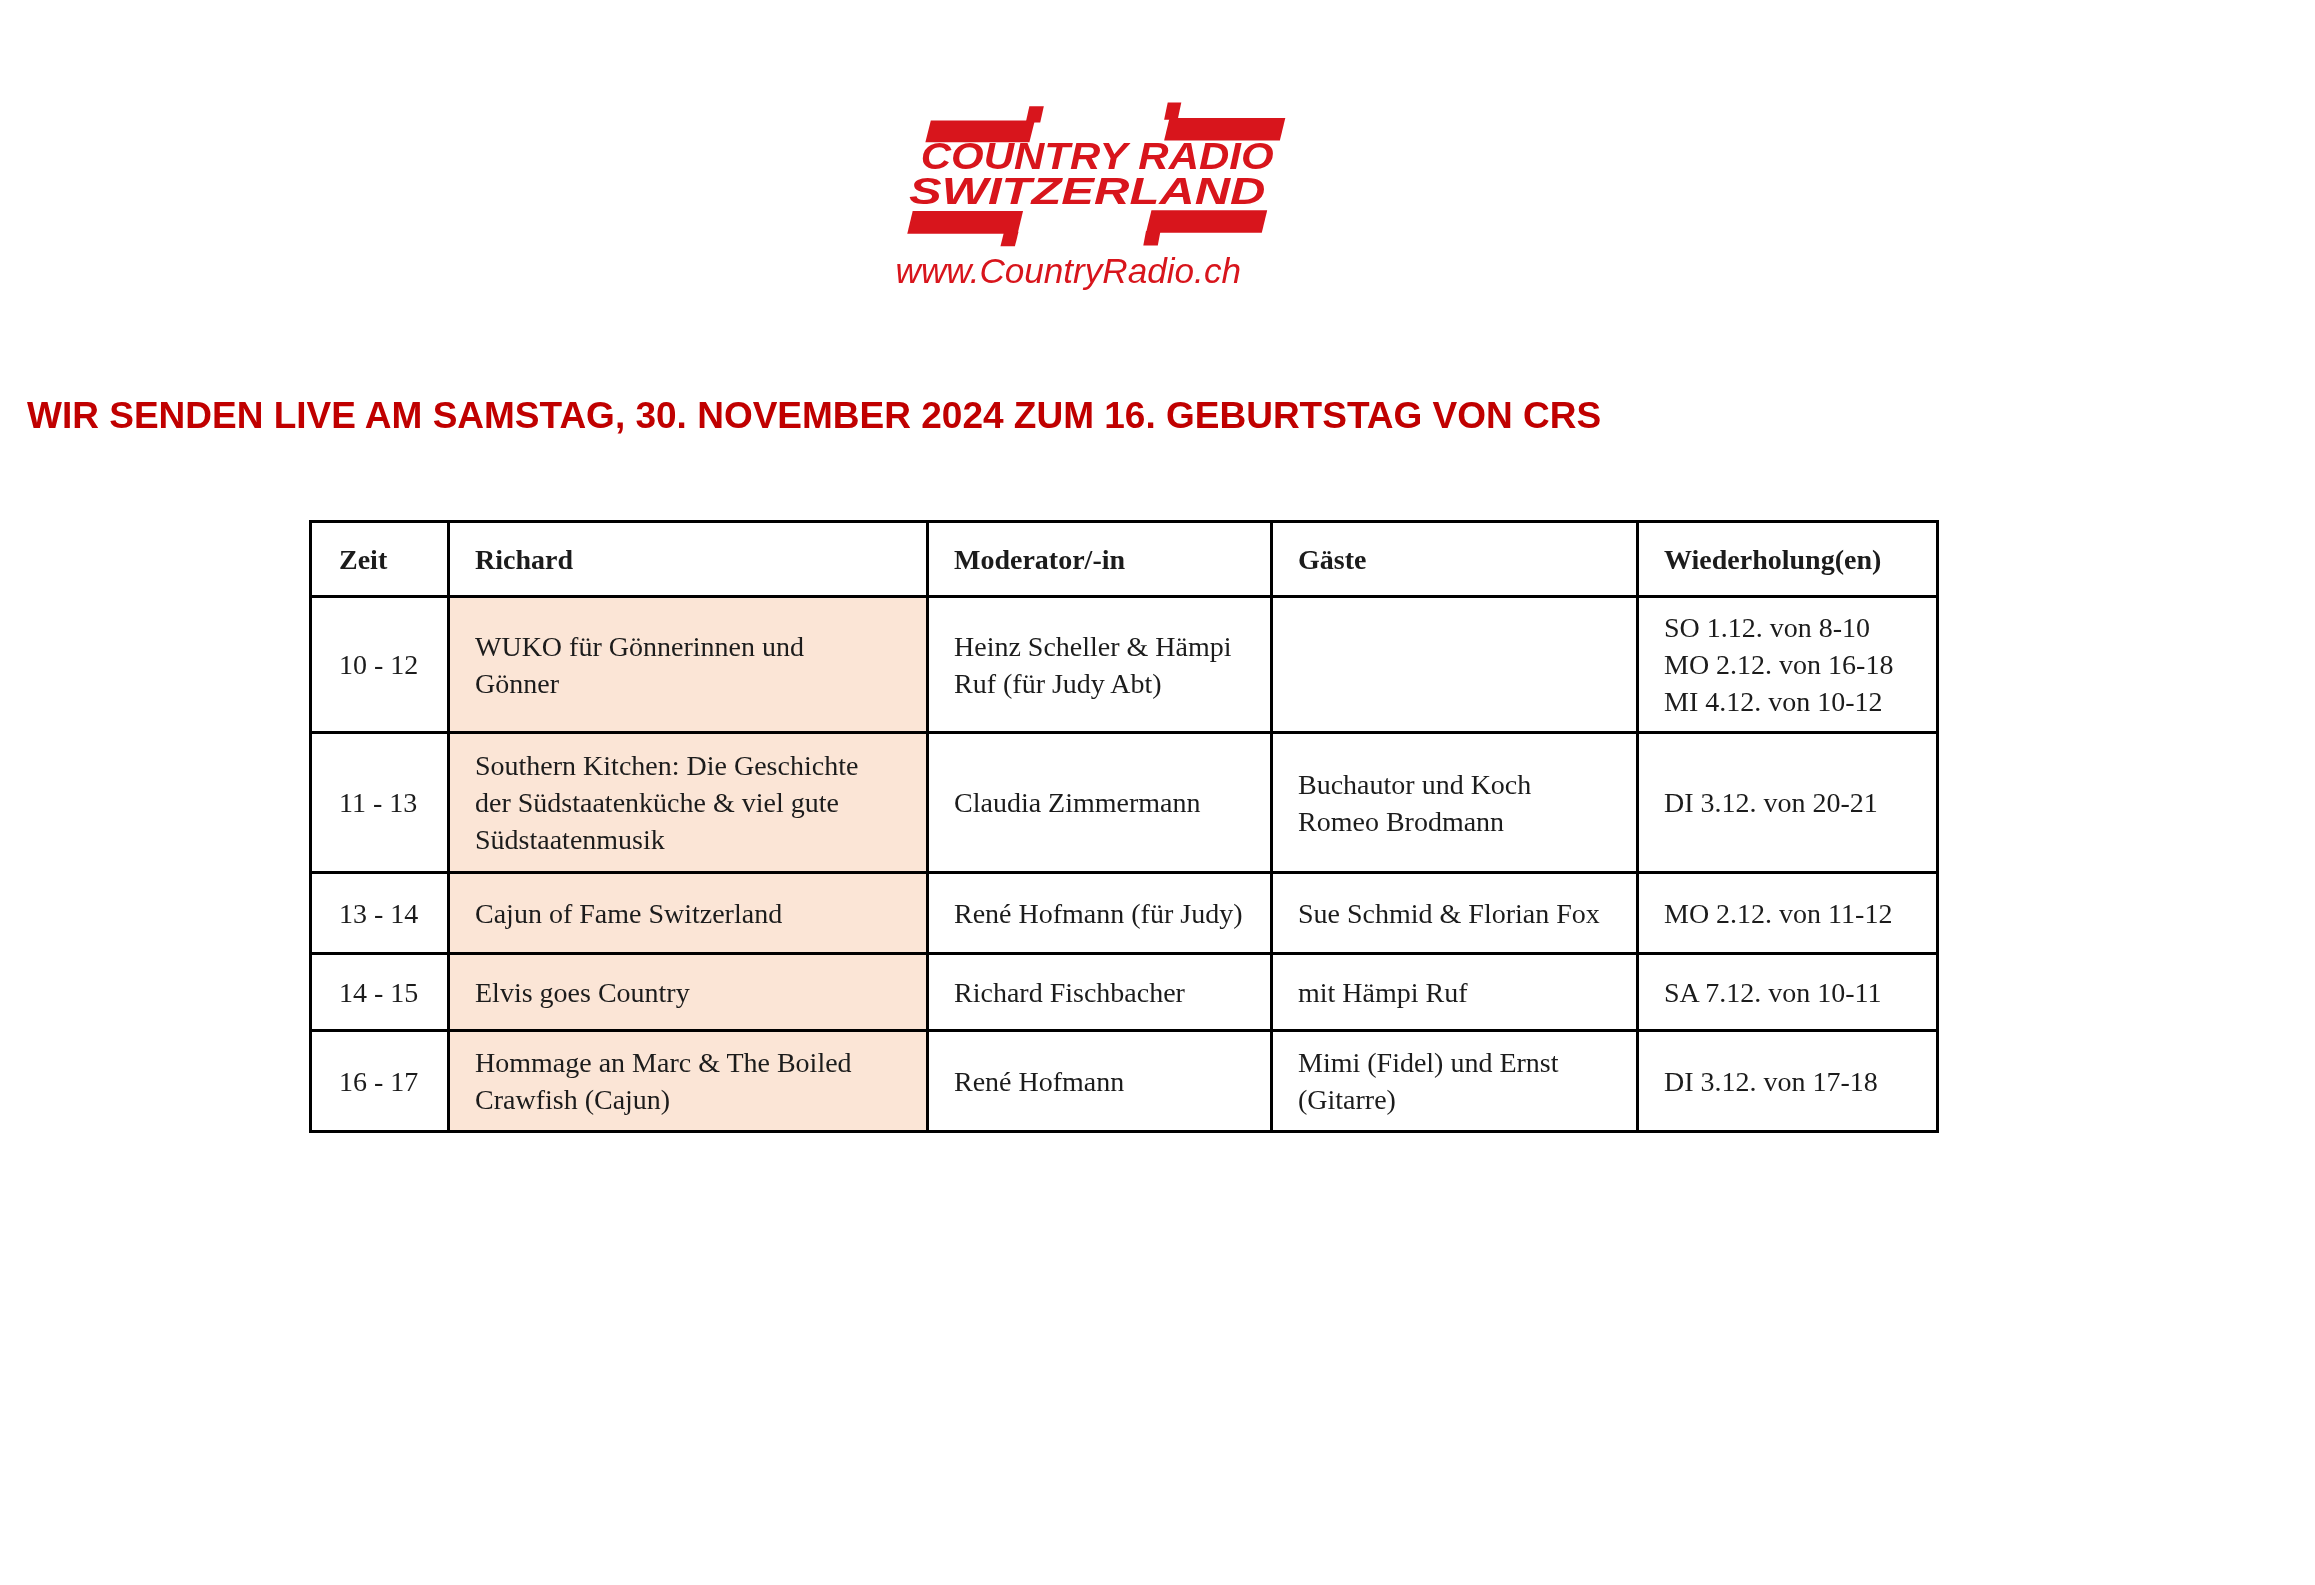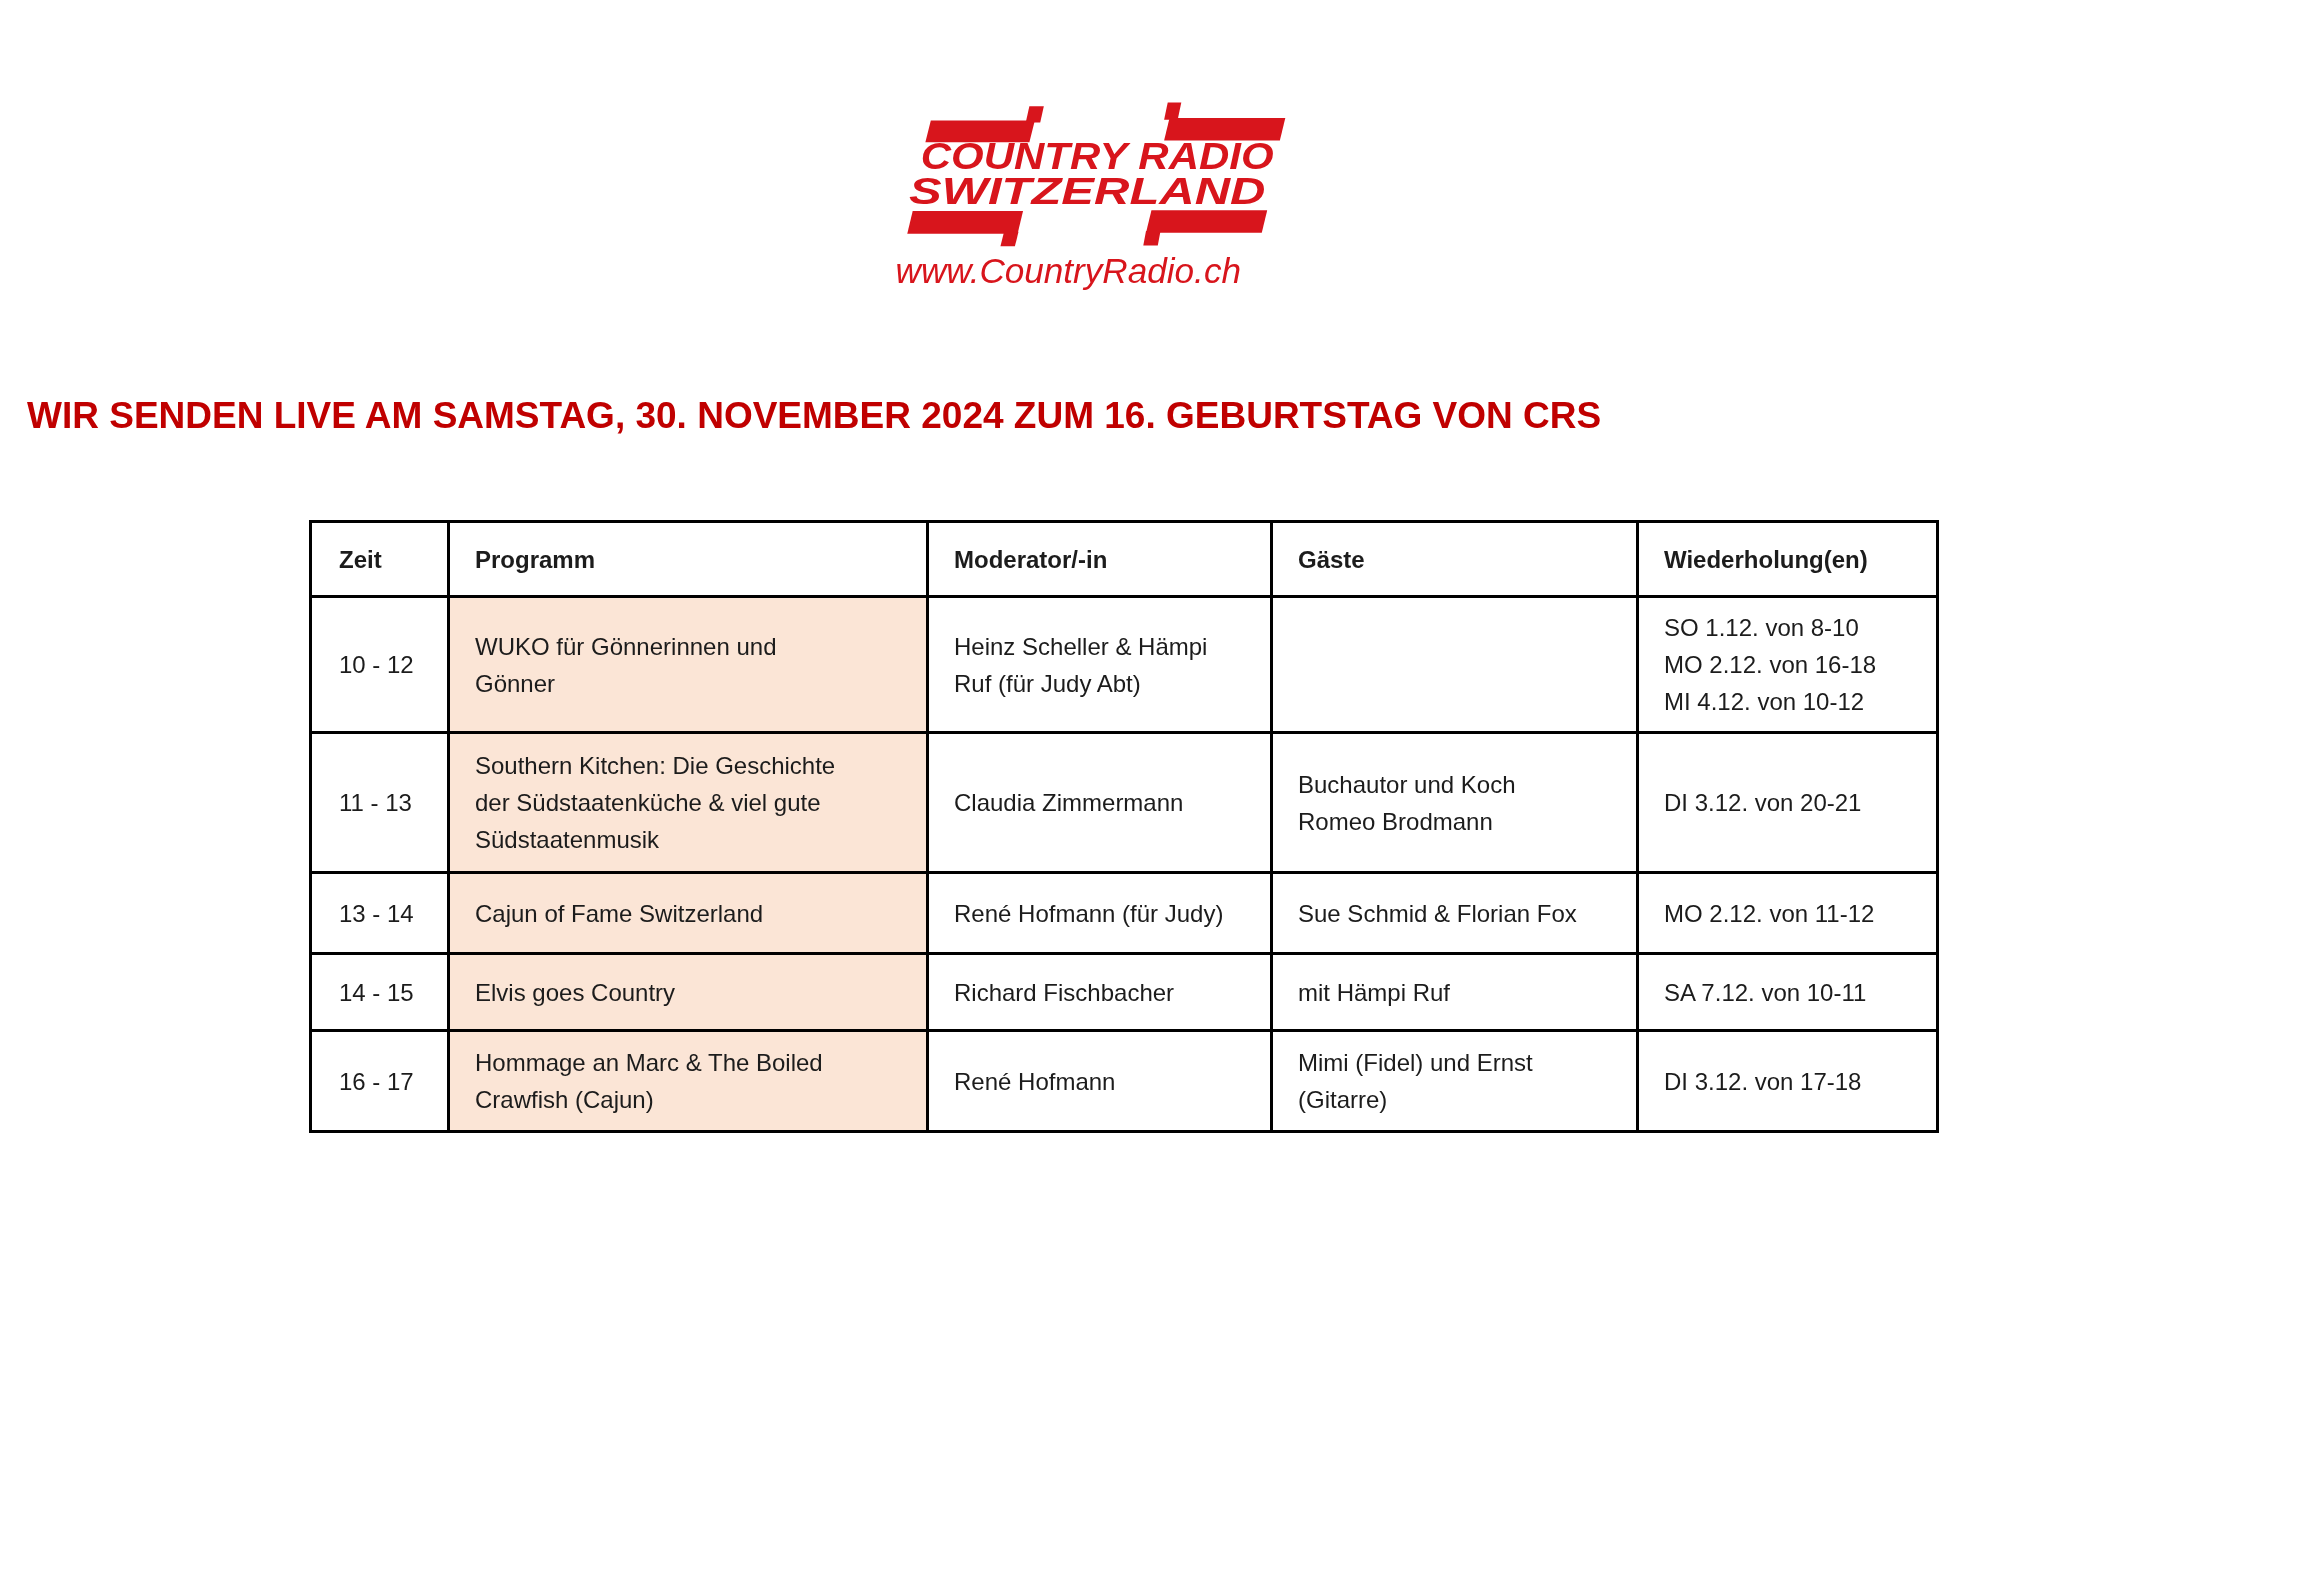--- a/index.html
+++ b/index.html
@@ -39,23 +39,24 @@
     white-space: nowrap;
   }
 
   
   table.schedule {
     position: absolute;
     left: 309px; top: 520px;
     width: 1626px;
     border-collapse: collapse;
     table-layout: fixed;
-    font-size: 24px;
+    font-size: 28px;
     line-height: 37px;
     color: var(--text-color, #1c1c1c);
+    font-family: Liberation Serif, serif;
   }
   table.schedule th, table.schedule td {
     border: 3.6px solid var(--table-border, #000000);
     vertical-align: middle;
     text-align: left;
     padding: 5.4px 12.7px 5.4px 25px;
     white-space: pre-line;
     overflow: hidden;
   }
   table.schedule th { font-weight: bold; white-space: nowrap; }
@@ -100,21 +101,21 @@
     <colgroup>
       <col style="width:138px">
       <col style="width:479px">
       <col style="width:344px">
       <col style="width:366px">
       <col style="width:300px">
     </colgroup>
     <thead>
       <tr class="hrow">
         <th class="col-zeit-cell">Zeit</th>
-        <th>Programm</th>
+        <th>Richard</th>
         <th>Moderator/-in</th>
         <th>Gäste</th>
         <th>Wiederholung(en)</th>
       </tr>
     </thead>
     <tbody>
       <tr class="row-0">
         <td class="col-zeit-cell">10 - 12</td>
         <td class="programm-cell">WUKO für Gönnerinnen und
 Gönner</td>

